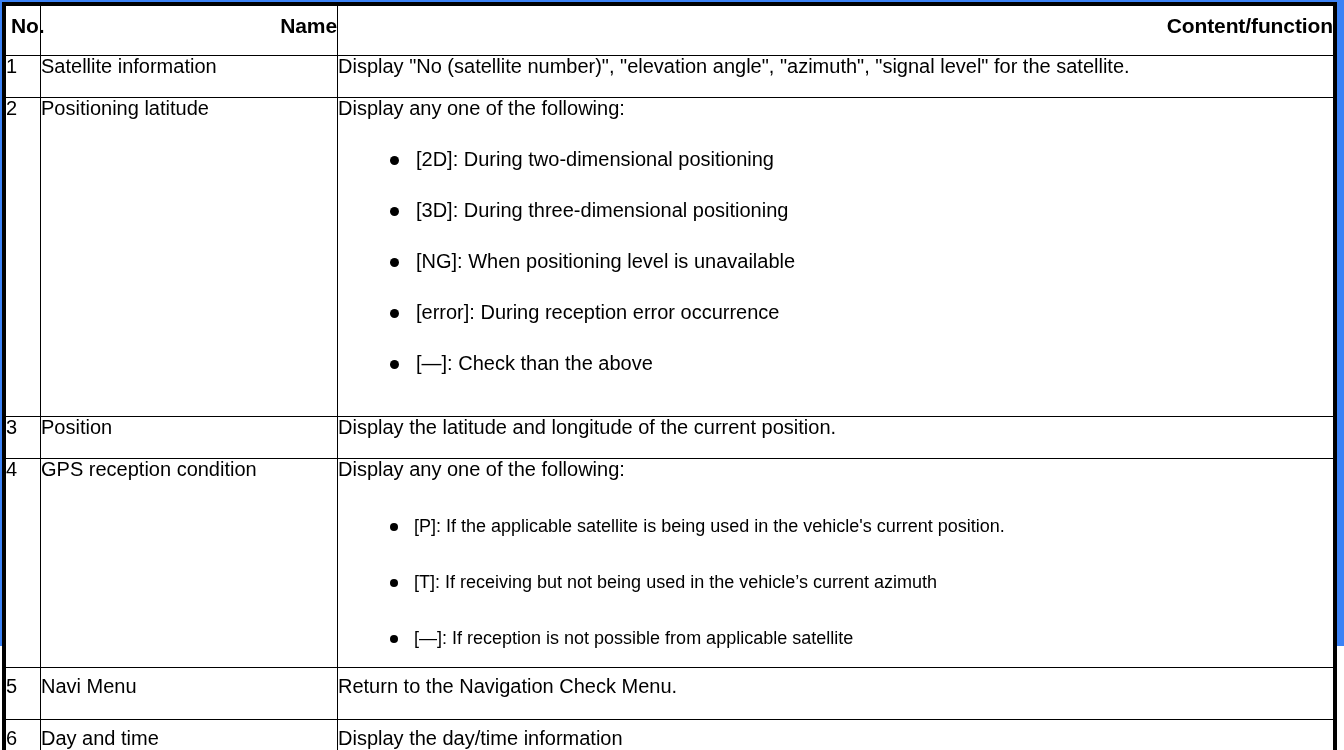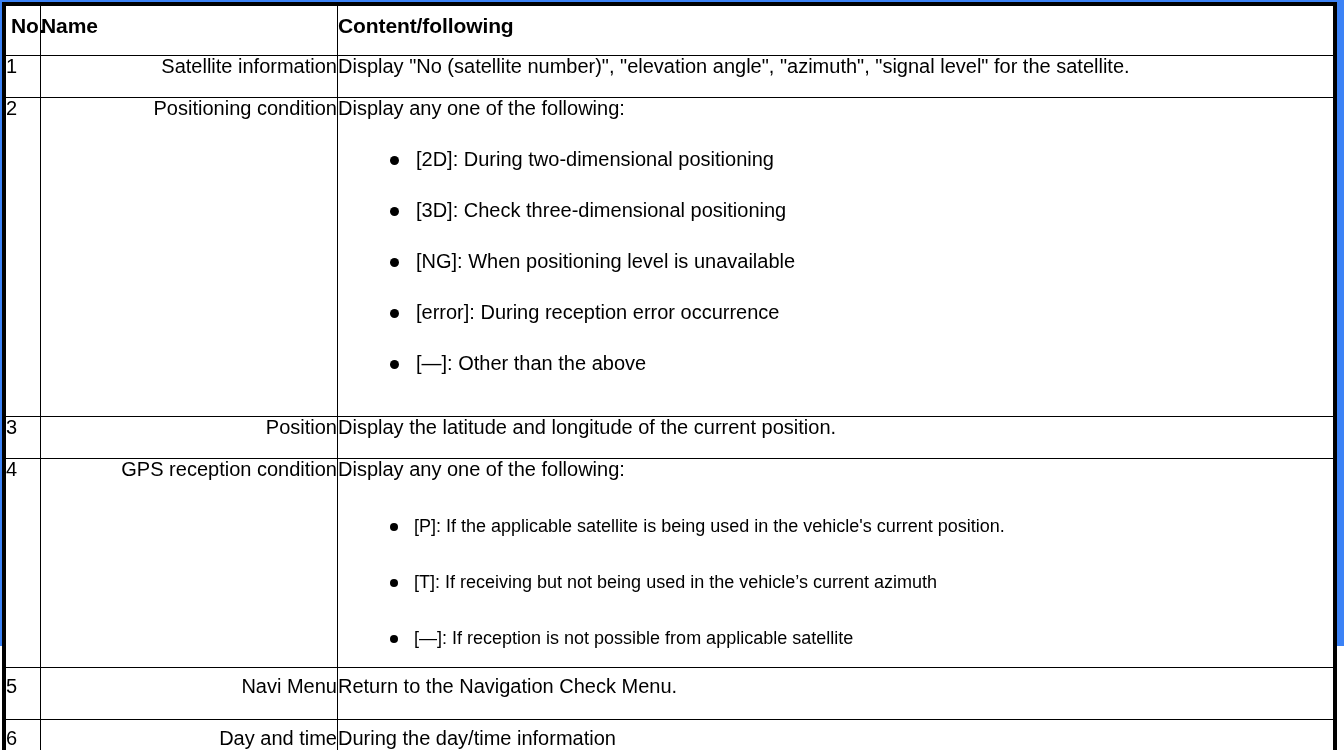--- a/index.html
+++ b/index.html
@@ -62,35 +62,35 @@
     font-size: 21px;
     font-weight: bold;
     letter-spacing: -0.1px;
   }
   .hdr .h-no {
     text-align: left;
     padding: 8px 0 0 5px;
   }
   .hdr .h-name,
   .hdr .h-content {
-    text-align: left;
+    text-align: right;
     padding-top: 8px;
   }
 
   
   .cell-no {
     font-size: 20px;
     padding: 6px 0 0 5px;
     text-align: left;
     line-height: 1.05;
   }
   .cell-name {
     font-size: 20px;
     padding: 6px 0 0 10px;
-    text-align: right;
+    text-align: left;
     line-height: 1.05;
     white-space: nowrap;
   }
   .cell-content {
     font-size: 20px;
     padding: 6px 0 0 9px;
     text-align: left;
     line-height: 1.05;
   }
 
@@ -155,56 +155,56 @@
     <colgroup>
       <col class="c-no">
       <col class="c-name">
       <col class="c-content">
     </colgroup>
     <tbody>
 
       <tr class="hdr">
         <th class="h-no">No.</th>
         <th class="h-name">Name</th>
-        <th class="h-content">Content/following</th>
+        <th class="h-content">Content/function</th>
       </tr>
 
       <tr class="r1">
         <td class="cell-no">1</td>
         <td class="cell-name">Satellite information</td>
         <td class="cell-content">
           <p class="lead-line">Display "No (satellite number)", "elevation angle", "azimuth", "signal level" for the satellite.</p>
         </td>
       </tr>
 
       <tr class="r2">
         <td class="cell-no">2</td>
-        <td class="cell-name">Positioning condition</td>
+        <td class="cell-name">Positioning latitude</td>
         <td class="cell-content">
           <p class="lead-line">Display any one of the following:</p>
           <ul class="bullets">
             <li>
               <span class="dot"></span>
               <span>[2D]: During two-dimensional positioning</span>
             </li>
             <li>
               <span class="dot"></span>
-              <span>[3D]: Check three-dimensional positioning</span>
+              <span>[3D]: During three-dimensional positioning</span>
             </li>
             <li>
               <span class="dot"></span>
               <span>[NG]: When positioning level is unavailable</span>
             </li>
             <li>
               <span class="dot"></span>
               <span>[error]: During reception error occurrence</span>
             </li>
             <li>
               <span class="dot"></span>
-              <span>[—]: Other than the above</span>
+              <span>[—]: Check than the above</span>
             </li>
           </ul>
         </td>
       </tr>
 
       <tr class="r3">
         <td class="cell-no">3</td>
         <td class="cell-name">Position</td>
         <td class="cell-content">
           <p class="lead-line">Display the latitude and longitude of the current position.</p>
@@ -238,20 +238,20 @@
         <td class="cell-name">Navi Menu</td>
         <td class="cell-content">
           <p class="lead-line">Return to the Navigation Check Menu.</p>
         </td>
       </tr>
 
       <tr class="r6">
         <td class="cell-no">6</td>
         <td class="cell-name">Day and time</td>
         <td class="cell-content">
-          <p class="lead-line">During the day/time information</p>
+          <p class="lead-line">Display the day/time information</p>
         </td>
       </tr>
 
     </tbody>
   </table>
 
 </div>
 
 </body></html>

